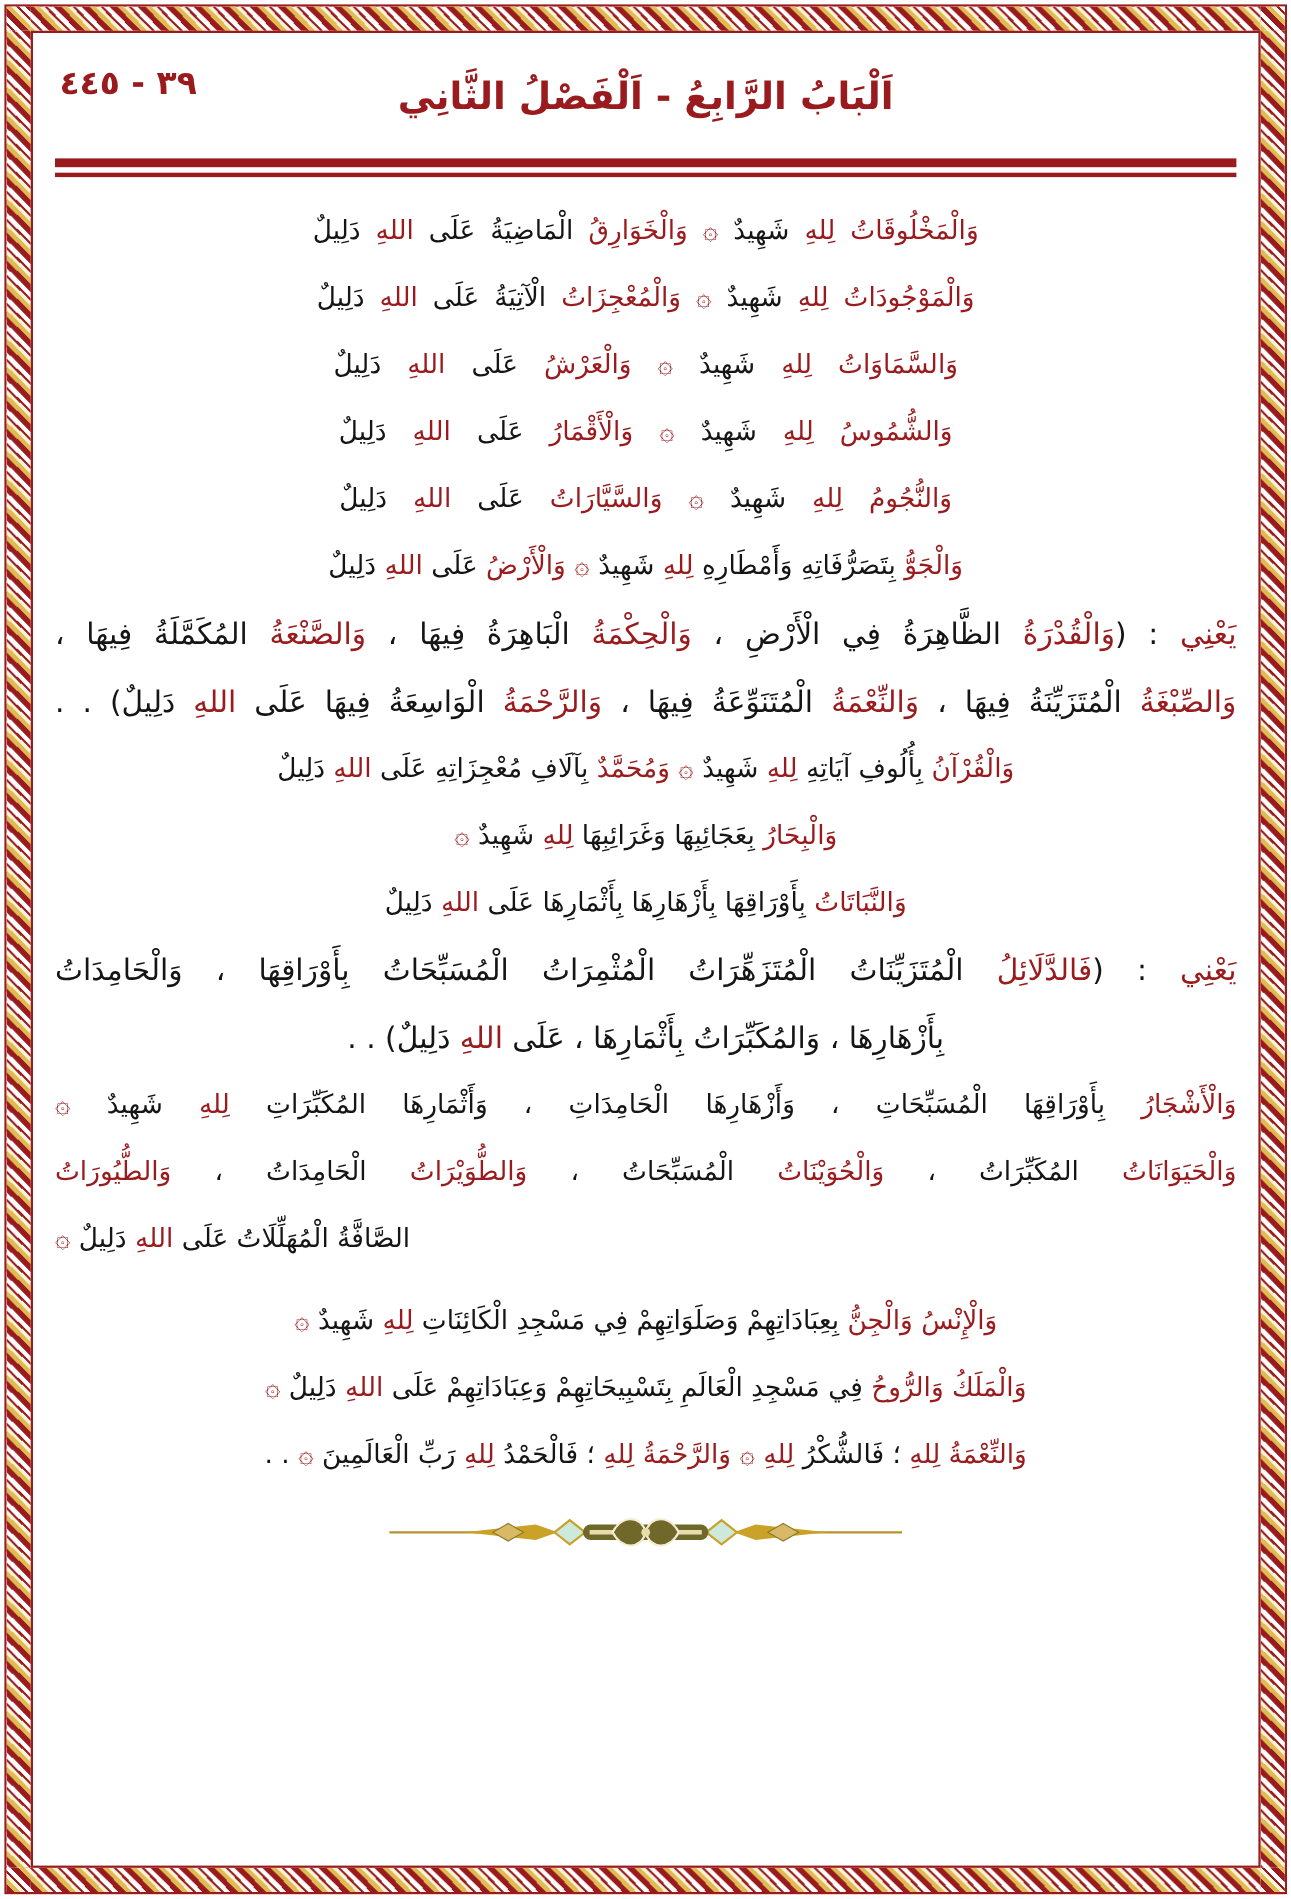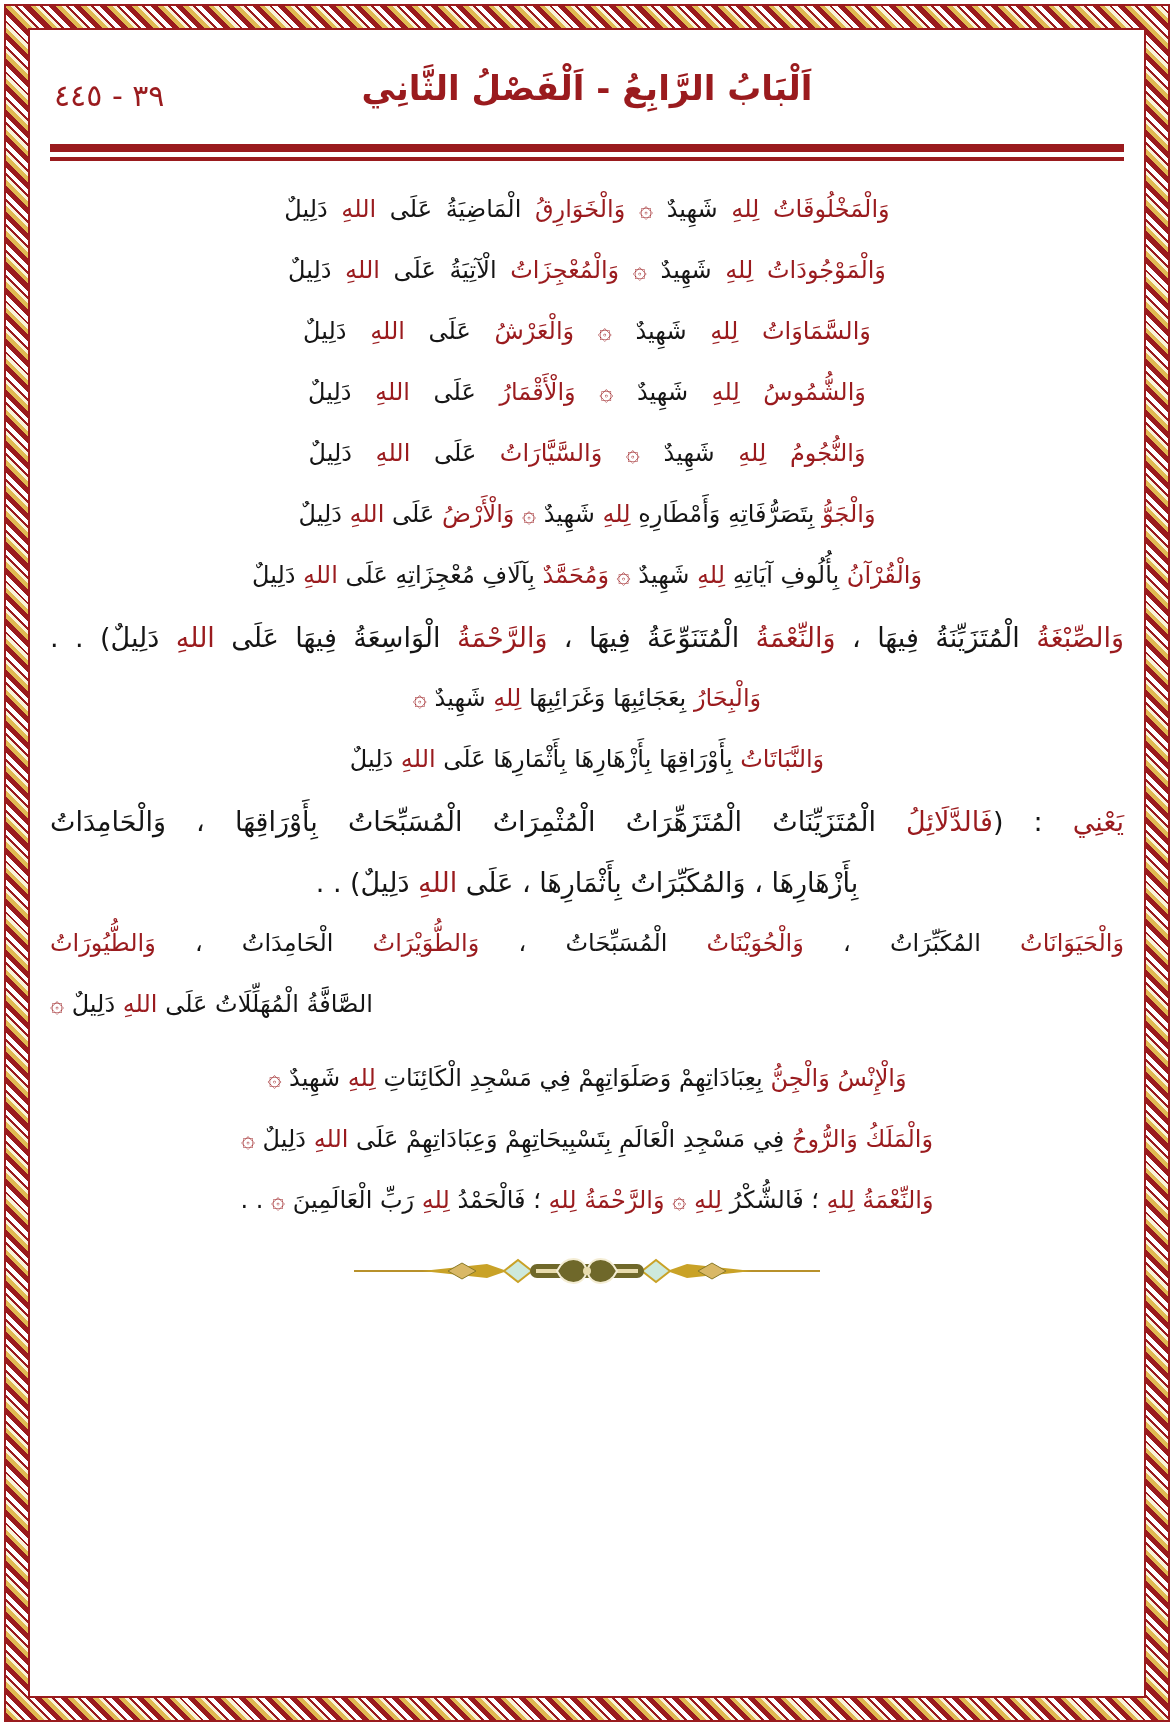--- a/index.html
+++ b/index.html
@@ -9,21 +9,21 @@
   .frame{position:absolute;inset:4px;border:2px solid var(--red);}
   .band{position:absolute;inset:0;border:22px solid transparent;
         border-image:repeating-linear-gradient(45deg,
           var(--red) 0 5px, var(--border-gold) 5px 9px,
           var(--border-cream) 9px 12px, var(--red) 12px 14px,
           #ffffff 14px 18px) 22 repeat;}
   .inner-line{position:absolute;inset:22px;border:2px solid var(--red);}
   .content{position:absolute;inset:30px 44px 30px 44px;direction:rtl;}
 
   .header{position:relative;margin-top:22px;height:78px;}
-  .page-num{position:absolute;left:4px;top:20px;font-size:30px;font-weight:normal;
+  .page-num{position:absolute;left:4px;top:0;font-size:30px;font-weight:bold;
             color:var(--red);white-space:nowrap;}
   .title{text-align:center;font-size:34px;font-weight:bold;color:var(--red);
          padding-top:10px;letter-spacing:1px;}
   .double-rule{height:5px;border-top:8px solid var(--red);
                border-bottom:4px solid var(--red);margin:8px 0 30px 0;}
 
   .line{font-size:24px;line-height:1.5;margin-bottom:25px;color:var(--ink);}
   .line.small{font-size:27px;margin-bottom:21px;}
   .line.gap-lg{margin-top:38px;}
   .center{text-align:center;}
@@ -49,26 +49,28 @@
 
     <div class="double-rule"></div>
 
     <div>
         <div class="line center" style="word-spacing: 6px;"><span class="red">وَالْمَخْلُوقَاتُ لِلهِ </span><span class="black">شَهِيدٌ </span><span class="red">۞ </span><span class="red">وَالْخَوَارِقُ </span><span class="black">الْمَاضِيَةُ عَلَى </span><span class="red">اللهِ </span><span class="black">دَلِيلٌ</span></div>
         <div class="line center" style="word-spacing: 6px;"><span class="red">وَالْمَوْجُودَاتُ لِلهِ </span><span class="black">شَهِيدٌ </span><span class="red">۞ </span><span class="red">وَالْمُعْجِزَاتُ </span><span class="black">الْآتِيَةُ عَلَى </span><span class="red">اللهِ </span><span class="black">دَلِيلٌ</span></div>
         <div class="line center" style="word-spacing: 16px;"><span class="red">وَالسَّمَاوَاتُ لِلهِ </span><span class="black">شَهِيدٌ </span><span class="red">۞ </span><span class="red">وَالْعَرْشُ </span><span class="black">عَلَى </span><span class="red">اللهِ </span><span class="black">دَلِيلٌ</span></div>
         <div class="line center" style="word-spacing: 16px;"><span class="red">وَالشُّمُوسُ لِلهِ </span><span class="black">شَهِيدٌ </span><span class="red">۞ </span><span class="red">وَالْأَقْمَارُ </span><span class="black">عَلَى </span><span class="red">اللهِ </span><span class="black">دَلِيلٌ</span></div>
         <div class="line center" style="word-spacing: 16px;"><span class="red">وَالنُّجُومُ لِلهِ </span><span class="black">شَهِيدٌ </span><span class="red">۞ </span><span class="red">وَالسَّيَّارَاتُ </span><span class="black">عَلَى </span><span class="red">اللهِ </span><span class="black">دَلِيلٌ</span></div>
         <div class="line center"><span class="red">وَالْجَوُّ </span><span class="black">بِتَصَرُّفَاتِهِ وَأَمْطَارِهِ </span><span class="red">لِلهِ </span><span class="black">شَهِيدٌ </span><span class="red">۞ </span><span class="red">وَالْأَرْضُ </span><span class="black">عَلَى </span><span class="red">اللهِ </span><span class="black">دَلِيلٌ</span></div>
+        <div class="line justify small"><span class="red">يَعْنِي </span><span class="black">: (</span><span class="red">وَالْقُدْرَةُ </span><span class="black">الظَّاهِرَةُ فِي الْأَرْضِ ، </span><span class="red">وَالْحِكْمَةُ </span><span class="black">الْبَاهِرَةُ فِيهَا ، </span><span class="red">وَالصَّنْعَةُ </span><span class="black">المُكَمَّلَةُ فِيهَا ،</span></div>
+        <div class="line justify small"><span class="red">وَالصِّبْغَةُ </span><span class="black">الْمُتَزَيِّنَةُ فِيهَا ، </span><span class="red">وَالنِّعْمَةُ </span><span class="black">الْمُتَنَوِّعَةُ فِيهَا ، </span><span class="red">وَالرَّحْمَةُ </span><span class="black">الْوَاسِعَةُ فِيهَا عَلَى </span><span class="red">اللهِ </span><span class="black">دَلِيلٌ) . .</span></div>
         <div class="line center"><span class="red">وَالْقُرْآنُ </span><span class="black">بِأُلُوفِ آيَاتِهِ </span><span class="red">لِلهِ </span><span class="black">شَهِيدٌ </span><span class="red">۞ </span><span class="red">وَمُحَمَّدٌ </span><span class="black">بِآلَافِ مُعْجِزَاتِهِ عَلَى </span><span class="red">اللهِ </span><span class="black">دَلِيلٌ</span></div>
-        <div class="line justify small"><span class="red">وَالصِّبْغَةُ </span><span class="black">الْمُتَزَيِّنَةُ فِيهَا ، </span><span class="red">وَالنِّعْمَةُ </span><span class="black">الْمُتَنَوِّعَةُ فِيهَا ، </span><span class="red">وَالرَّحْمَةُ </span><span class="black">الْوَاسِعَةُ فِيهَا عَلَى </span><span class="red">اللهِ </span><span class="black">دَلِيلٌ) . .</span></div>
         <div class="line center"><span class="red">وَالْبِحَارُ </span><span class="black">بِعَجَائِبِهَا وَغَرَائِبِهَا </span><span class="red">لِلهِ </span><span class="black">شَهِيدٌ </span><span class="red">۞</span></div>
         <div class="line center"><span class="red">وَالنَّبَاتَاتُ </span><span class="black">بِأَوْرَاقِهَا بِأَزْهَارِهَا بِأَثْمَارِهَا عَلَى </span><span class="red">اللهِ </span><span class="black">دَلِيلٌ</span></div>
         <div class="line justify small"><span class="red">يَعْنِي </span><span class="black">: (</span><span class="red">فَالدَّلَائِلُ </span><span class="black">الْمُتَزَيِّنَاتُ الْمُتَزَهِّرَاتُ الْمُثْمِرَاتُ الْمُسَبِّحَاتُ بِأَوْرَاقِهَا ، وَالْحَامِدَاتُ</span></div>
         <div class="line center small"><span class="black">بِأَزْهَارِهَا ، وَالمُكَبِّرَاتُ بِأَثْمَارِهَا ، عَلَى </span><span class="red">اللهِ </span><span class="black">دَلِيلٌ) . .</span></div>
+        <div class="line justify"><span class="red">وَالْأَشْجَارُ </span><span class="black">بِأَوْرَاقِهَا الْمُسَبِّحَاتِ ، وَأَزْهَارِهَا الْحَامِدَاتِ ، وَأَثْمَارِهَا المُكَبِّرَاتِ </span><span class="red">لِلهِ </span><span class="black">شَهِيدٌ </span><span class="red">۞</span></div>
         <div class="line justify"><span class="red">وَالْحَيَوَانَاتُ </span><span class="black">المُكَبِّرَاتُ ، </span><span class="red">وَالْحُوَيْنَاتُ </span><span class="black">الْمُسَبِّحَاتُ ، </span><span class="red">وَالطُّوَيْرَاتُ </span><span class="black">الْحَامِدَاتُ ، </span><span class="red">وَالطُّيُورَاتُ</span></div>
         <div class="line left"><span class="black">الصَّافَّةُ الْمُهَلِّلَاتُ عَلَى </span><span class="red">اللهِ </span><span class="black">دَلِيلٌ </span><span class="red">۞</span></div>
         <div class="line center gap-lg"><span class="red">وَالْإِنْسُ وَالْجِنُّ </span><span class="black">بِعِبَادَاتِهِمْ وَصَلَوَاتِهِمْ فِي مَسْجِدِ الْكَائِنَاتِ </span><span class="red">لِلهِ </span><span class="black">شَهِيدٌ </span><span class="red">۞</span></div>
         <div class="line center"><span class="red">وَالْمَلَكُ وَالرُّوحُ </span><span class="black">فِي مَسْجِدِ الْعَالَمِ بِتَسْبِيحَاتِهِمْ وَعِبَادَاتِهِمْ عَلَى </span><span class="red">اللهِ </span><span class="black">دَلِيلٌ </span><span class="red">۞</span></div>
         <div class="line center"><span class="red">وَالنِّعْمَةُ لِلهِ </span><span class="black">؛ فَالشُّكْرُ </span><span class="red">لِلهِ </span><span class="red">۞ </span><span class="red">وَالرَّحْمَةُ لِلهِ </span><span class="black">؛ فَالْحَمْدُ </span><span class="red">لِلهِ </span><span class="black">رَبِّ الْعَالَمِينَ </span><span class="red">۞</span><span class="black"> . .</span></div>
       </div>
 
     <div class="footer-ornament">
       <svg width="470" height="54" viewBox="0 0 470 54">
         <path d="M2 27 H150" stroke="#b8912b" stroke-width="2" fill="none"></path>

